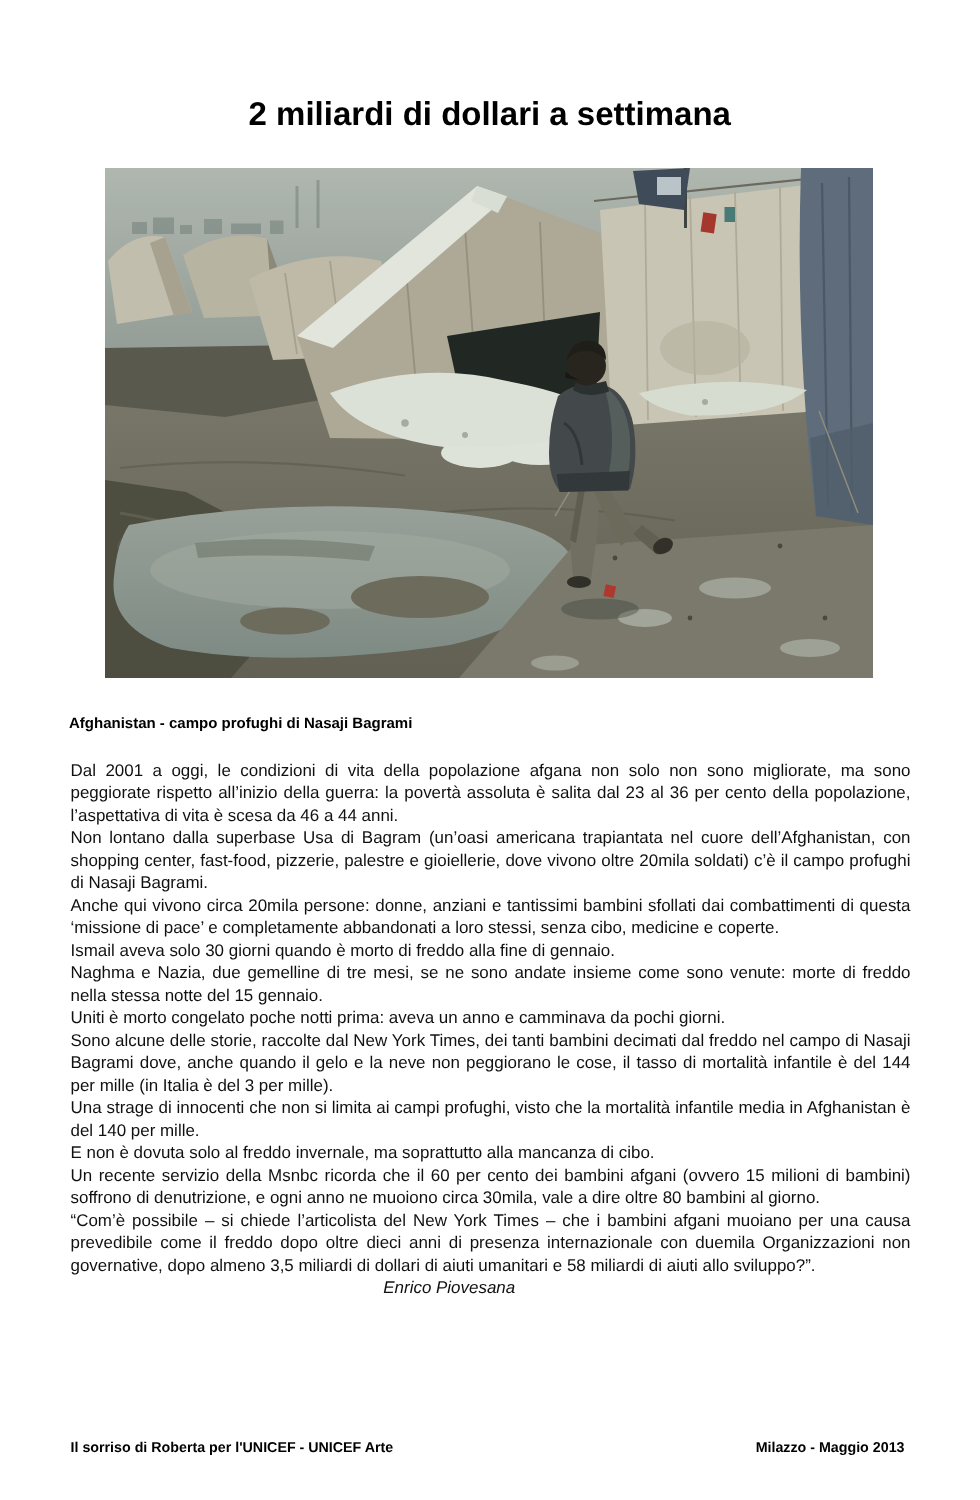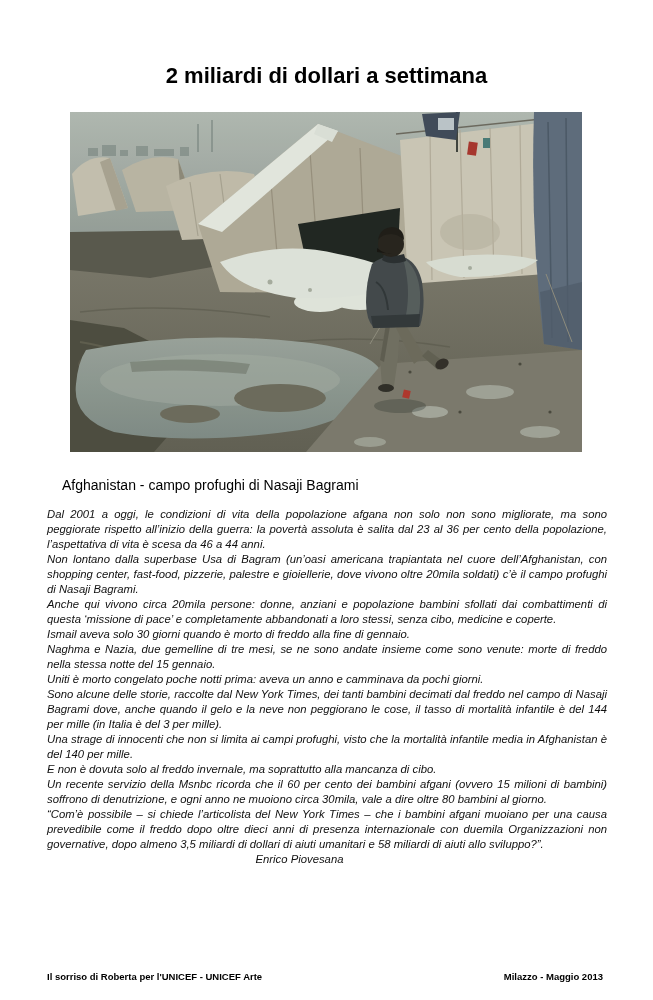--- a/index.html
+++ b/index.html
@@ -27,54 +27,53 @@
     position: absolute;
     left: 70px;
     top: 112px;
     width: 512px;
     height: 340px;
     overflow: hidden;
   }
   .photo svg { display: block; width: 100%; height: 100%; }
   .caption {
     position: absolute;
-    left: 62px;
+    left: 46px;
     top: 477px;
     width: 560px;
-    font-size: 14px;
-    font-weight: normal;
+    font-size: 10px;
+    font-weight: bold;
     color: #000;
   }
   .article {
     position: absolute;
     left: 47px;
     top: 507px;
     width: 560px;
     font-size: 11.3px;
     line-height: 15px;
     text-align: justify;
     color: #101010;
   }
-  .article p { margin: 0; font-style: italic; }
+  .article p { margin: 0; }
   .signature {
     text-align: center;
     font-style: italic;
     padding-right: 55px;
   }
   .footer {
     position: absolute;
     left: 47px;
     top: 960px;
     width: 556px;
     display: flex;
     justify-content: space-between;
     font-size: 9.5px;
     font-weight: bold;
     color: #000;
-    margin-top: 11px;
   }
 </style>
 </head>
 <body>
 
 <div class="page">
 
   <div class="title">2 miliardi di dollari a settimana</div>
 
   <div class="photo">
@@ -215,21 +214,21 @@
 
       <rect x="0" y="0" width="512" height="340" fill="#8a948e" opacity="0.06"></rect>
     </svg>
   </div>
 
   <div class="caption">Afghanistan - campo profughi di Nasaji Bagrami</div>
 
   <div class="article">
     <p>Dal 2001 a oggi, le condizioni di vita della popolazione afgana non solo non sono migliorate, ma sono peggiorate rispetto all’inizio della guerra: la povertà assoluta è salita dal 23 al 36 per cento della popolazione, l’aspettativa di vita è scesa da 46 a 44 anni.</p>
     <p>Non lontano dalla superbase Usa di Bagram (un’oasi americana trapiantata nel cuore dell’Afghanistan, con shopping center, fast-food, pizzerie, palestre e gioiellerie, dove vivono oltre 20mila soldati) c’è il campo profughi di Nasaji Bagrami.</p>
-    <p>Anche qui vivono circa 20mila persone: donne, anziani e popolazione bambini sfollati dai combattimenti di questa ‘missione di pace’ e completamente abbandonati a loro stessi, senza cibo, medicine e coperte.</p>
+    <p>Anche qui vivono circa 20mila persone: donne, anziani e tantissimi bambini sfollati dai combattimenti di questa ‘missione di pace’ e completamente abbandonati a loro stessi, senza cibo, medicine e coperte.</p>
     <p>Ismail aveva solo 30 giorni quando è morto di freddo alla fine di gennaio.</p>
     <p>Naghma e Nazia, due gemelline di tre mesi, se ne sono andate insieme come sono venute: morte di freddo nella stessa notte del 15 gennaio.</p>
     <p>Uniti è morto congelato poche notti prima: aveva un anno e camminava da pochi giorni.</p>
     <p>Sono alcune delle storie, raccolte dal New York Times, dei tanti bambini decimati dal freddo nel campo di Nasaji Bagrami dove, anche quando il gelo e la neve non peggiorano le cose, il tasso di mortalità infantile è del 144 per mille (in Italia è del 3 per mille).</p>
     <p>Una strage di innocenti che non si limita ai campi profughi, visto che la mortalità infantile media in Afghanistan è del 140 per mille.</p>
     <p>E non è dovuta solo al freddo invernale, ma soprattutto alla mancanza di cibo.</p>
     <p>Un recente servizio della Msnbc ricorda che il 60 per cento dei bambini afgani (ovvero 15 milioni di bambini) soffrono di denutrizione, e ogni anno ne muoiono circa 30mila, vale a dire oltre 80 bambini al giorno.</p>
     <p>“Com’è possibile – si chiede l’articolista del New York Times – che i bambini afgani muoiano per una causa prevedibile come il freddo dopo oltre dieci anni di presenza internazionale con duemila Organizzazioni non governative, dopo almeno 3,5 miliardi di dollari di aiuti umanitari e 58 miliardi di aiuti allo sviluppo?”.</p>
     <p class="signature">Enrico Piovesana</p>
   </div>

